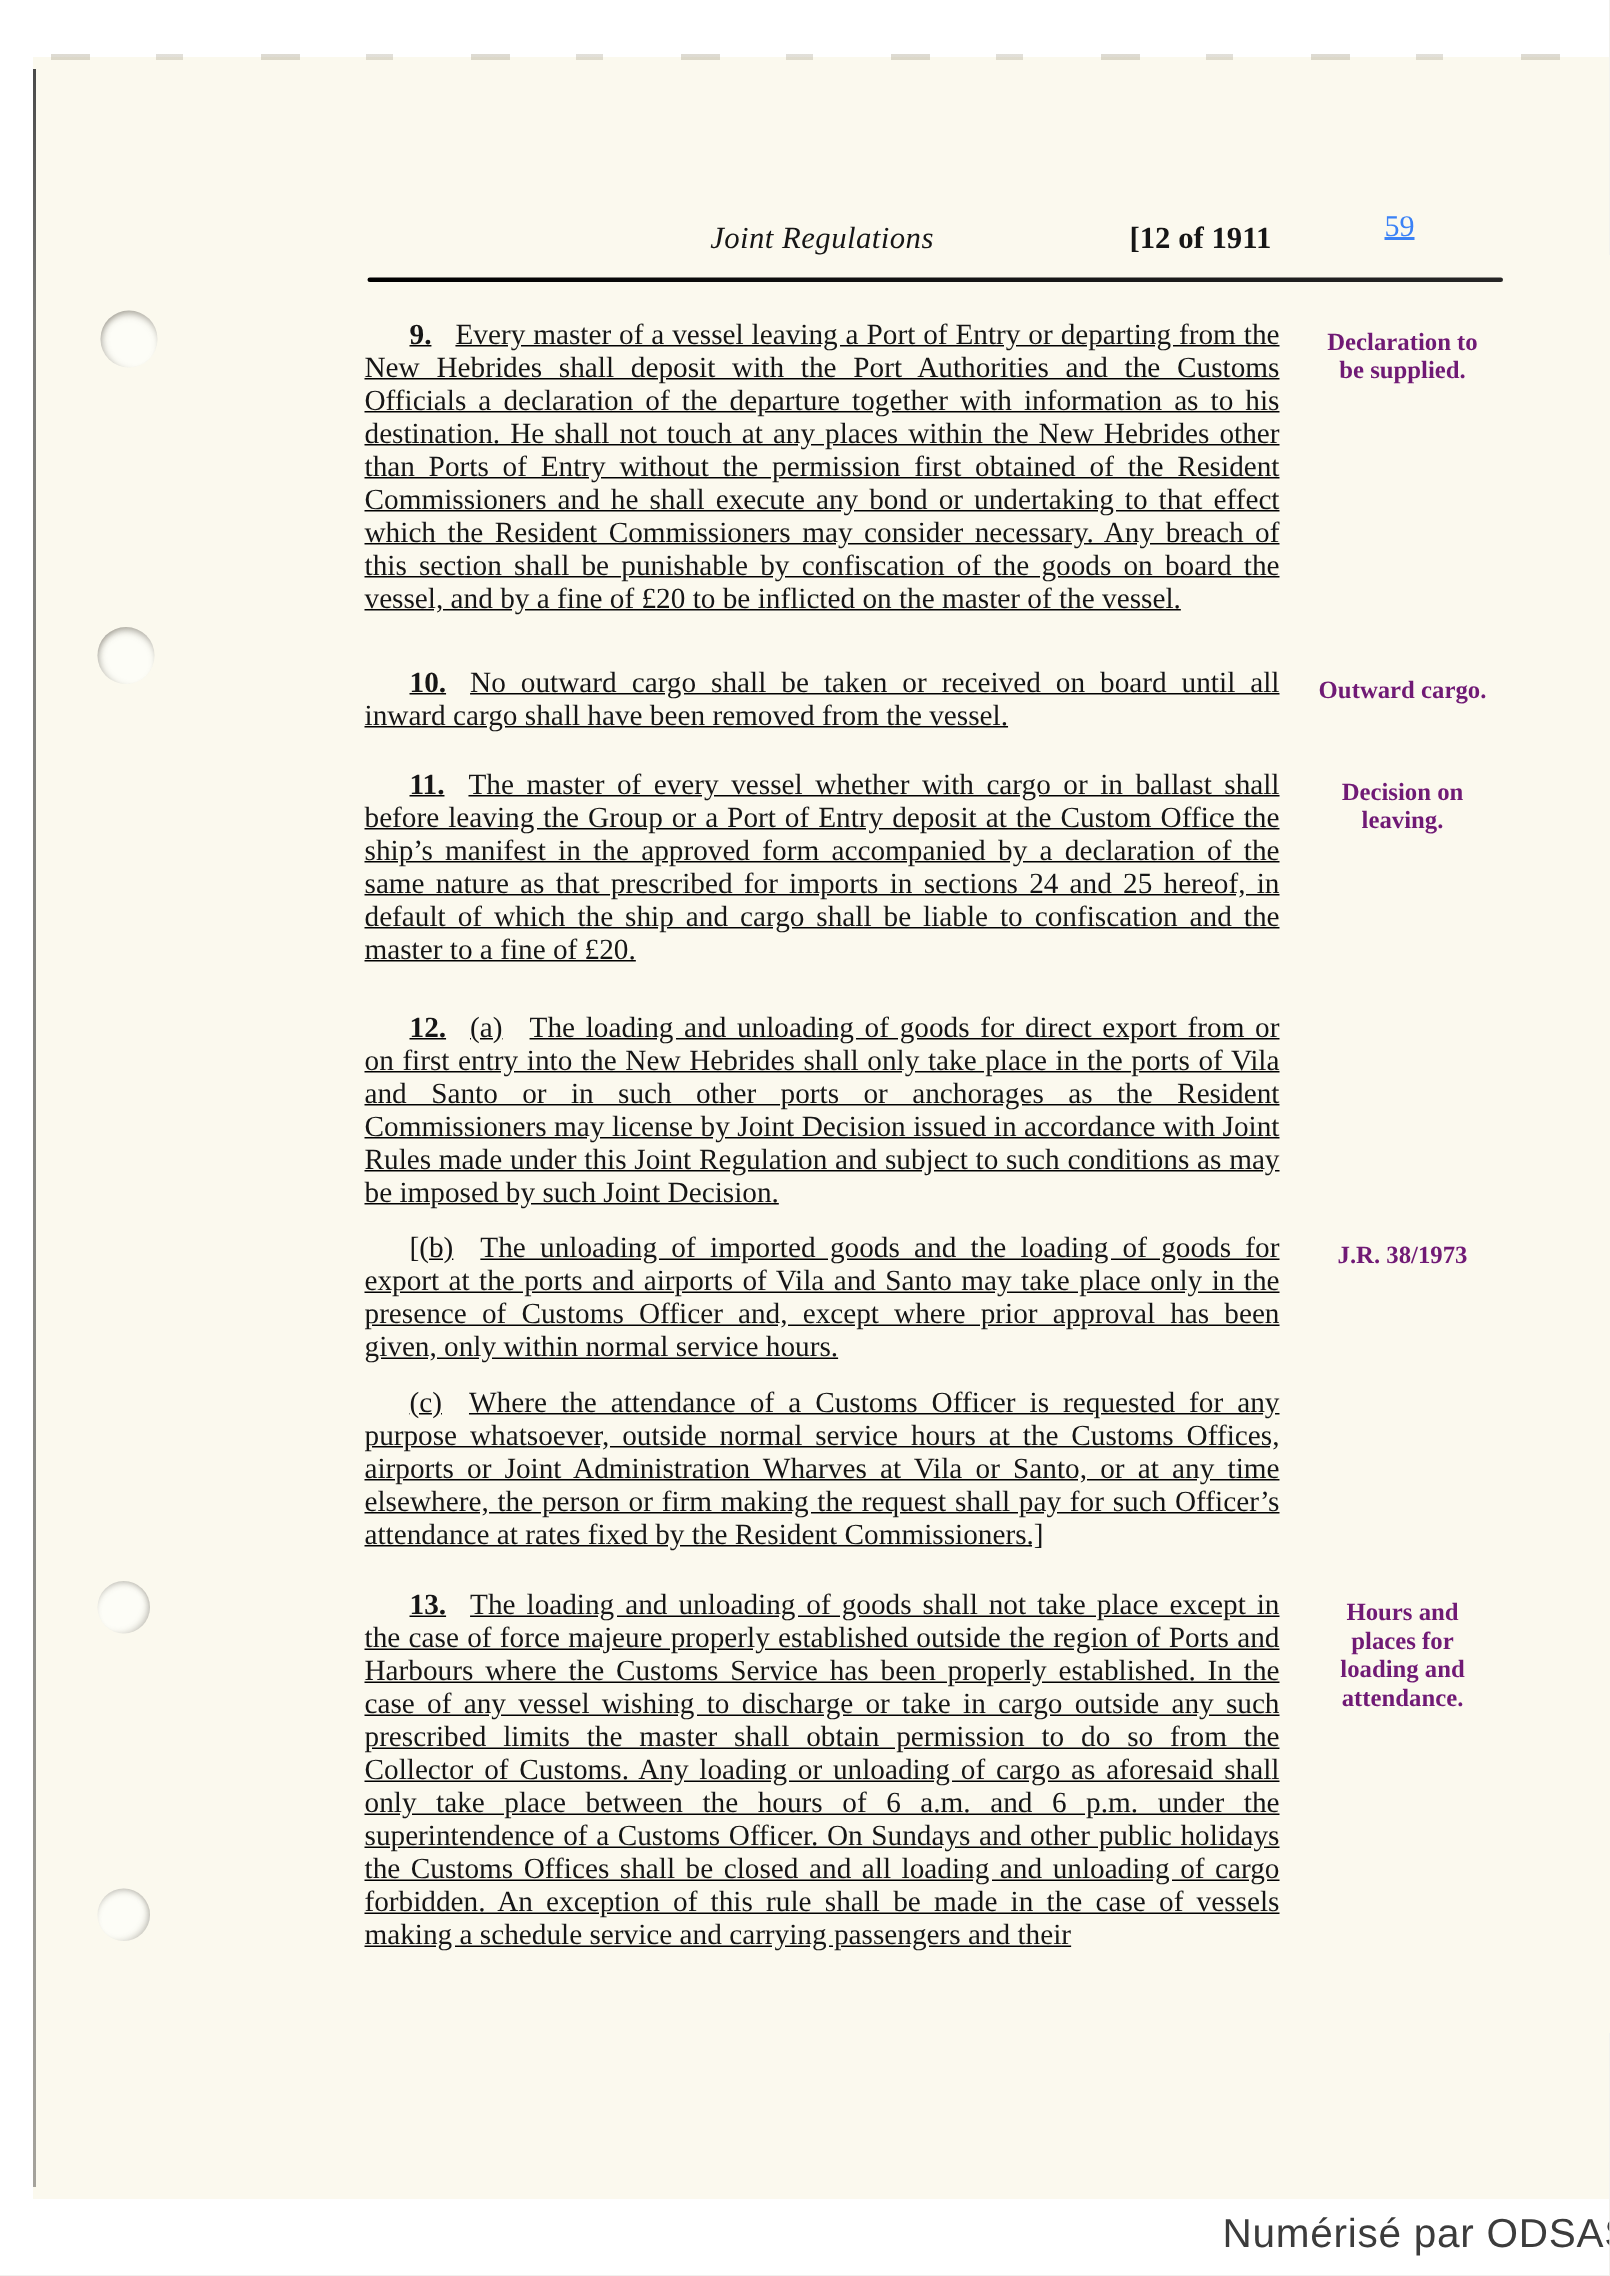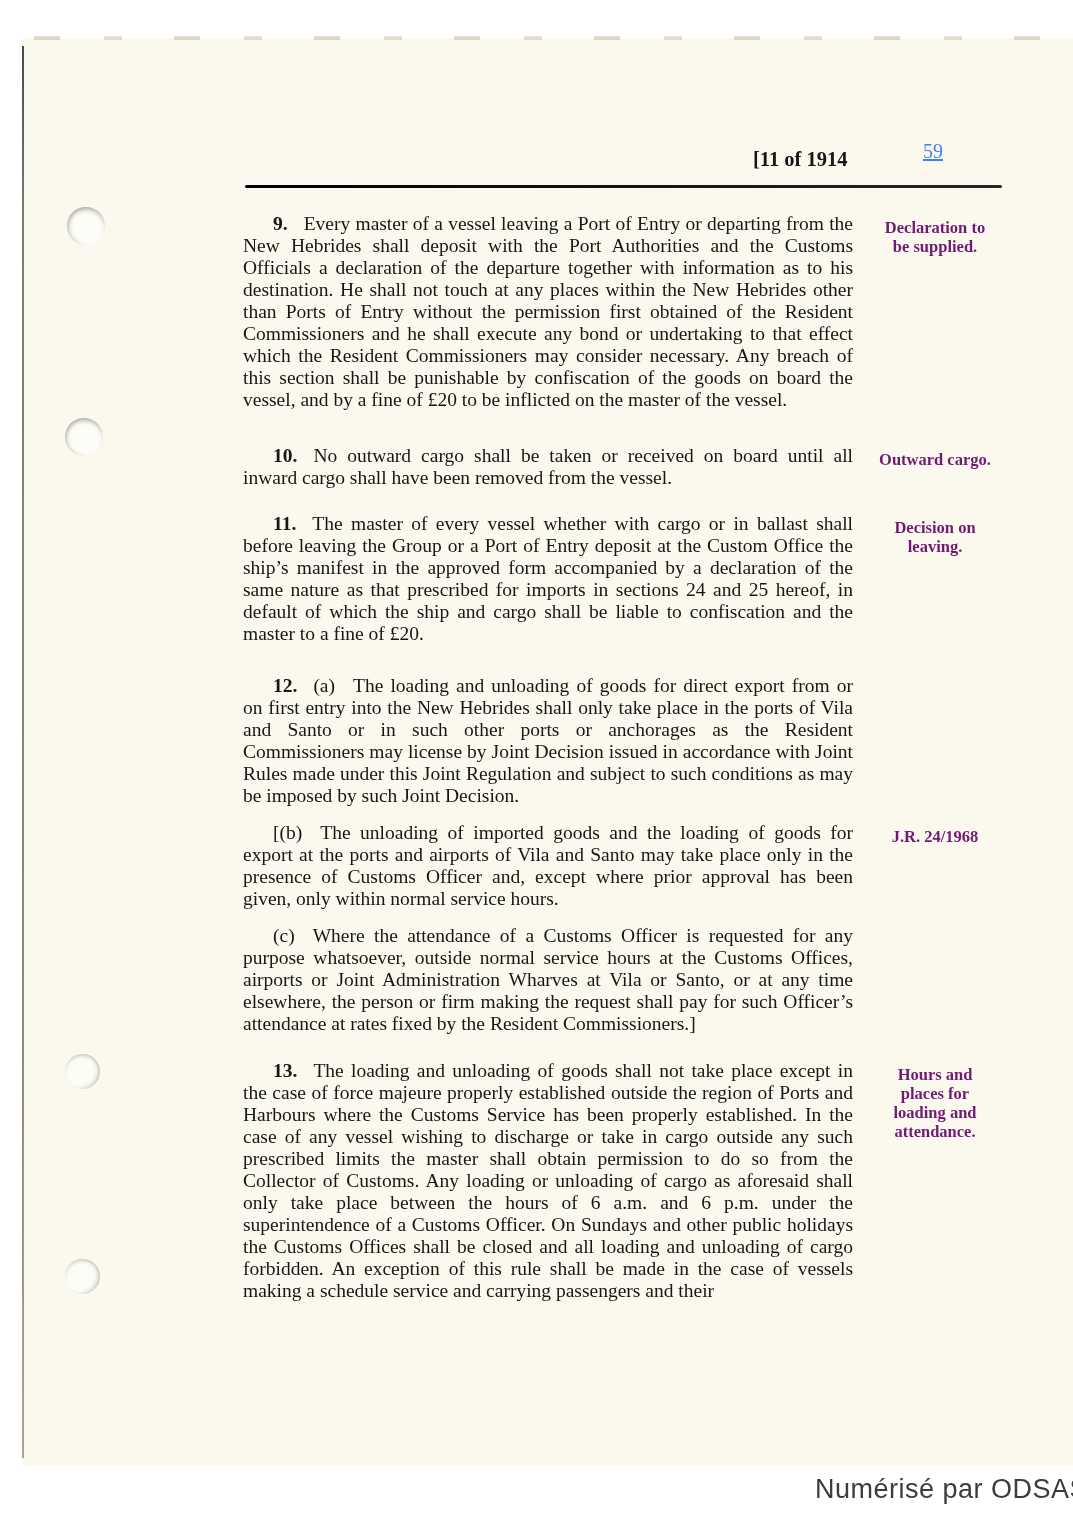--- a/index.html
+++ b/index.html
@@ -45,21 +45,21 @@
   .hdr-page{
     position:absolute;left:877px;top:140px;width:112px;
     text-align:center;font-size:20px;color:#3b82f6;text-decoration:underline;
   }
   .hdr-rule{
     position:absolute;left:245px;top:185px;width:757px;height:3px;
     background:linear-gradient(to right,#000 0%,#151515 55%,#262626 100%);
     border-radius:2px;
   }
   
-  .content{position:absolute;left:243px;top:213px;width:610px;}
+  .content{position:absolute;left:243px;top:213px;width:610px;text-decoration:underline;}
   .row{position:relative;}
   .row.mb34{margin-bottom:34px;}
   .row.mb30{margin-bottom:30px;}
   .row.mb25{margin-bottom:25px;}
   .row.mb24{margin-bottom:24px;}
   .row.mb15{margin-bottom:15px;}
   .para{
     margin:0;
     font-size:19.5px;line-height:22px;color:#161616;
     text-align:justify;text-indent:30px;
@@ -90,21 +90,22 @@
 
   <div class="paper"></div>
   <div class="scan-edge-top"></div>
   <div class="page-edge-line"></div>
 
   <div class="hole v1" style="left:67px;top:207px;width:38px;height:38px;"></div>
   <div class="hole v1" style="left:65px;top:418px;width:38px;height:38px;"></div>
   <div class="hole v2" style="left:65px;top:1054px;width:35px;height:35px;"></div>
   <div class="hole v2" style="left:65px;top:1259px;width:35px;height:35px;"></div>
 
-  <div class="hdr-ref">[11 of 1914</div>
+  <div class="hdr-title">Joint Regulations</div>
+  <div class="hdr-ref">[12 of 1911</div>
   <div class="hdr-page">59</div>
   <div class="hdr-rule"></div>
 
   <div class="content">
 
     <div class="row mb34">
       <p class="para"><span class="sec-num">9.</span><span>Every master of a vessel leaving a Port of Entry or departing from the New Hebrides shall deposit with the Port Authorities and the Customs Officials a declaration of the departure together with information as to his destination. He shall not touch at any places within the New Hebrides other than Ports of Entry without the permission first obtained of the Resident Commissioners and he shall execute any bond or undertaking to that effect which the Resident Commissioners may consider necessary. Any breach of this section shall be punishable by confiscation of the goods on board the vessel, and by a fine of £20 to be inflicted on the master of the vessel.</span></p>
       <div class="note">Declaration to be supplied.</div>
     </div>
 
@@ -117,21 +118,21 @@
       <p class="para"><span class="sec-num">11.</span><span>The master of every vessel whether with cargo or in ballast shall before leaving the Group or a Port of Entry deposit at the Custom Office the ship’s manifest in the approved form accompanied by a declaration of the same nature as that prescribed for imports in sections 24 and 25 hereof, in default of which the ship and cargo shall be liable to confiscation and the master to a fine of £20.</span></p>
       <div class="note">Decision on leaving.</div>
     </div>
 
     <div class="row mb15">
       <p class="para"><span class="sec-num">12.</span><span class="sec-label">(a)</span><span>The loading and unloading of goods for direct export from or on first entry into the New Hebrides shall only take place in the ports of Vila and Santo or in such other ports or anchorages as the Resident Commissioners may license by Joint Decision issued in accordance with Joint Rules made under this Joint Regulation and subject to such conditions as may be imposed by such Joint Decision.</span></p>
     </div>
 
     <div class="row mb15">
       <p class="para"><span class="sec-label">[(b)</span><span>The unloading of imported goods and the loading of goods for export at the ports and airports of Vila and Santo may take place only in the presence of Customs Officer and, except where prior approval has been given, only within normal service hours.</span></p>
-      <div class="note">J.R. 24/1968</div>
+      <div class="note">J.R. 38/1973</div>
     </div>
 
     <div class="row mb25">
       <p class="para"><span class="sec-label">(c)</span><span>Where the attendance of a Customs Officer is requested for any purpose whatsoever, outside normal service hours at the Customs Offices, airports or Joint Administration Wharves at Vila or Santo, or at any time elsewhere, the person or firm making the request shall pay for such Officer’s attendance at rates fixed by the Resident Commissioners.]</span></p>
 
     </div>
 
     <div class="row">
       <p class="para"><span class="sec-num">13.</span><span>The loading and unloading of goods shall not take place except in the case of force majeure properly established outside the region of Ports and Harbours where the Customs Service has been properly established. In the case of any vessel wishing to discharge or take in cargo outside any such prescribed limits the master shall obtain permission to do so from the Collector of Customs. Any loading or unloading of cargo as aforesaid shall only take place between the hours of 6 a.m. and 6 p.m. under the superintendence of a Customs Officer. On Sundays and other public holidays the Customs Offices shall be closed and all loading and unloading of cargo forbidden. An exception of this rule shall be made in the case of vessels making a schedule service and carrying passengers and their</span></p>
       <div class="note">Hours and places for loading and attendance.</div>

